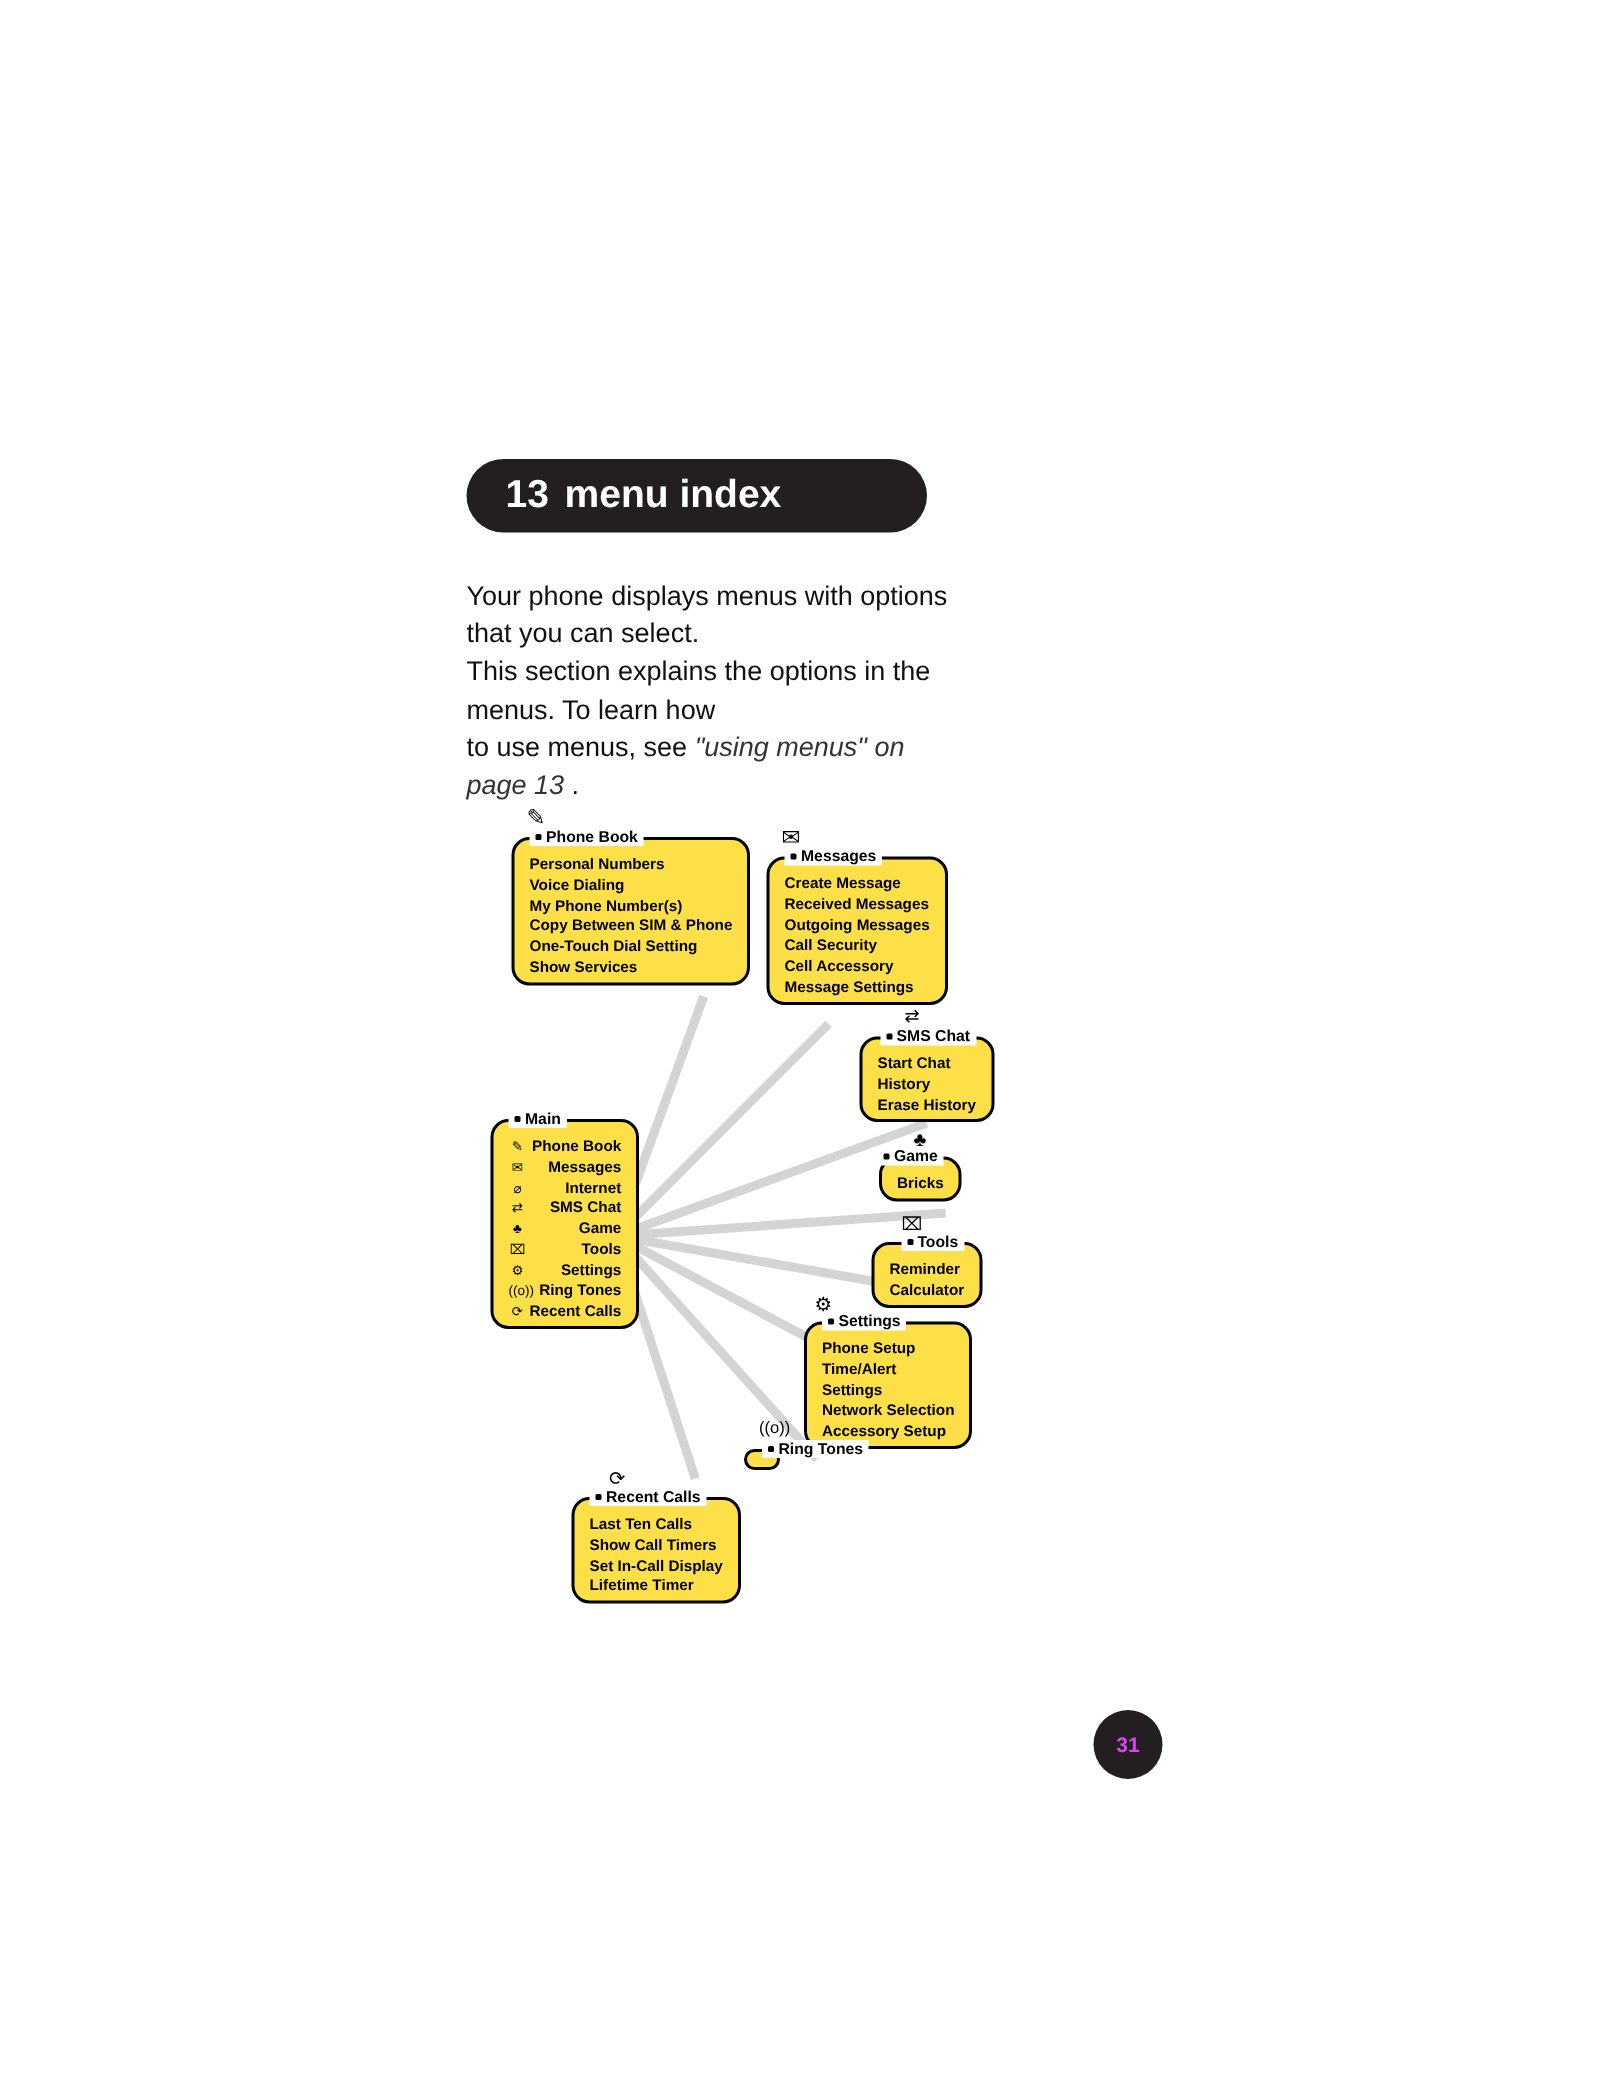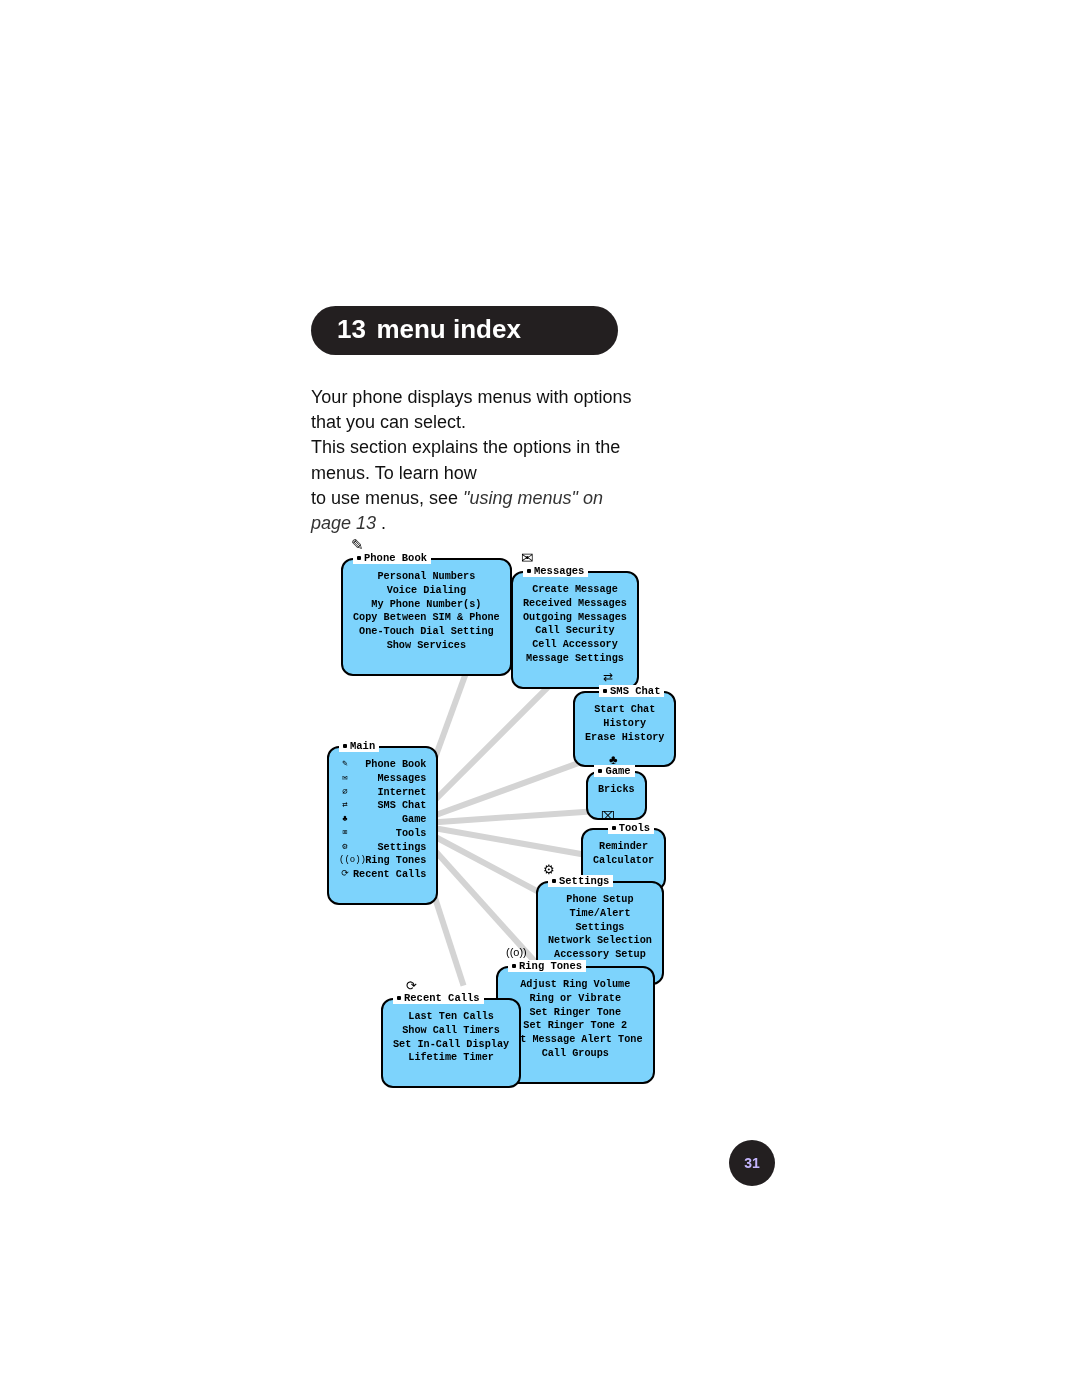--- a/index.html
+++ b/index.html
@@ -55,24 +55,23 @@
     position: absolute;
     background: #d4d4d4;
     height: 6px;
     transform-origin: 0 50%;
     z-index: 0;
   }
   .box {
     position: absolute;
     border: 2px solid #000;
     border-radius: 12px;
-    padding: 8px 10px 21px 10px;
-    background: #7dd3fc;
+    padding: 8px 10px 2px 10px;
+    background: #fde047;
     z-index: 2;
-    font-family: Liberation Mono, monospace;
   }
   .box .legend {
     position: absolute;
     top: -8px;
     left: 10px;
     background: #fff;
     padding: 0 4px;
     font-weight: bold;
     font-size: 10.5px;
     white-space: nowrap;
@@ -90,21 +89,20 @@
   .box ul {
     list-style: none;
     margin: 2px 0 0 0;
     padding: 0;
   }
   .box li {
     font-size: 10.2px;
     font-weight: bold;
     line-height: 1.35;
     white-space: nowrap;
-    text-align: center;
   }
   .main-box li {
     text-align: right;
     padding-left: 14px;
     position: relative;
   }
   .main-box li .mi {
     position: absolute;
     left: 0;
     width: 12px;
@@ -127,21 +125,21 @@
     z-index: 2;
   }
   .page-badge {
     position: absolute;
     right: -4px;
     bottom: -60px;
     width: 46px;
     height: 46px;
     background: #231f20;
     border-radius: 50%;
-    color: #c4b5fd;
+    color: #d946ef;
     font-weight: bold;
     font-size: 14px;
     display: flex;
     align-items: center;
     justify-content: center;
   }
 </style>
 </head>
 <body>
 
@@ -230,28 +228,20 @@
         <li>Time/Alert</li>
         <li>Settings</li>
         <li>Network Selection</li>
         <li>Accessory Setup</li>
       </ul>
     </div>
 
     <span class="icon-above" style="left:195px;top:400px;font-size:11px;">((o))</span>
     <div class="box" style="left:185px;top:420px;">
       <span class="legend">Ring Tones</span>
-      <ul>
-        <li>Adjust Ring Volume</li>
-        <li>Ring or Vibrate</li>
-        <li>Set Ringer Tone</li>
-        <li>Set Ringer Tone 2</li>
-        <li>Set Message Alert Tone</li>
-        <li>Call Groups</li>
-      </ul>
     </div>
 
     <span class="icon-above" style="left:95px;top:432px;font-size:13px;">⟳</span>
     <div class="box" style="left:70px;top:452px;">
       <span class="legend">Recent Calls</span>
       <ul>
         <li>Last Ten Calls</li>
         <li>Show Call Timers</li>
         <li>Set In-Call Display</li>
         <li>Lifetime Timer</li>

